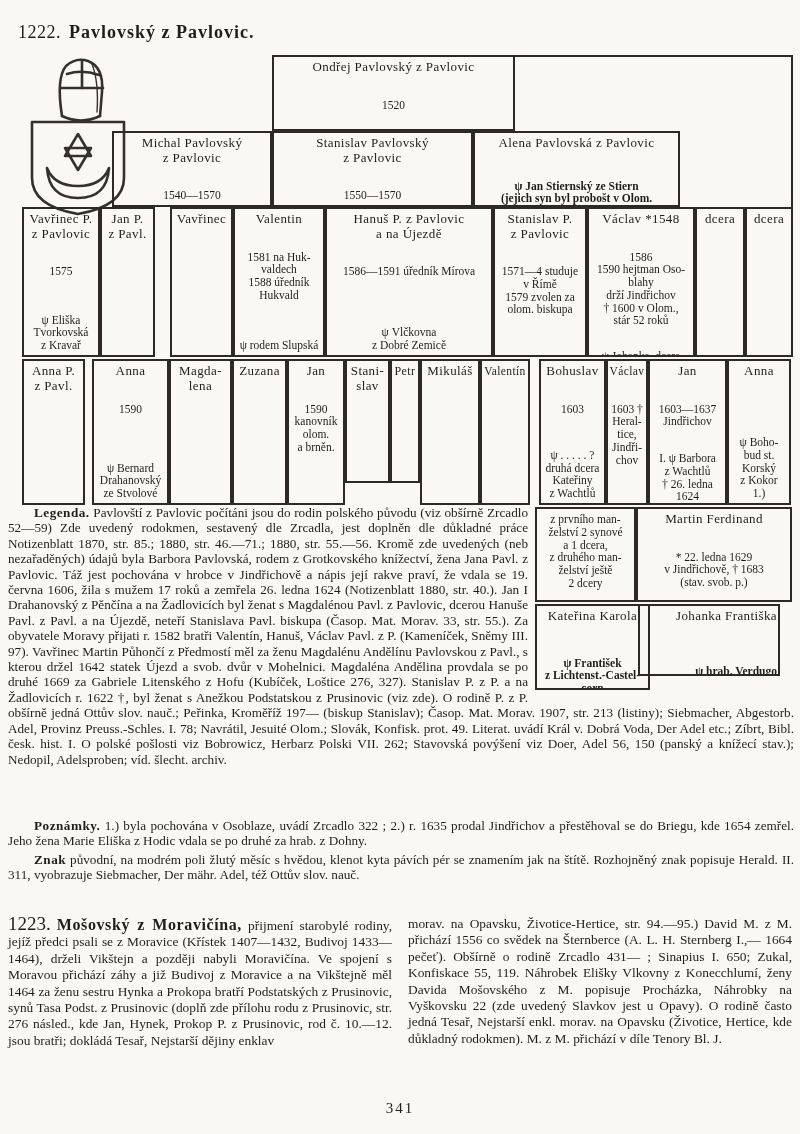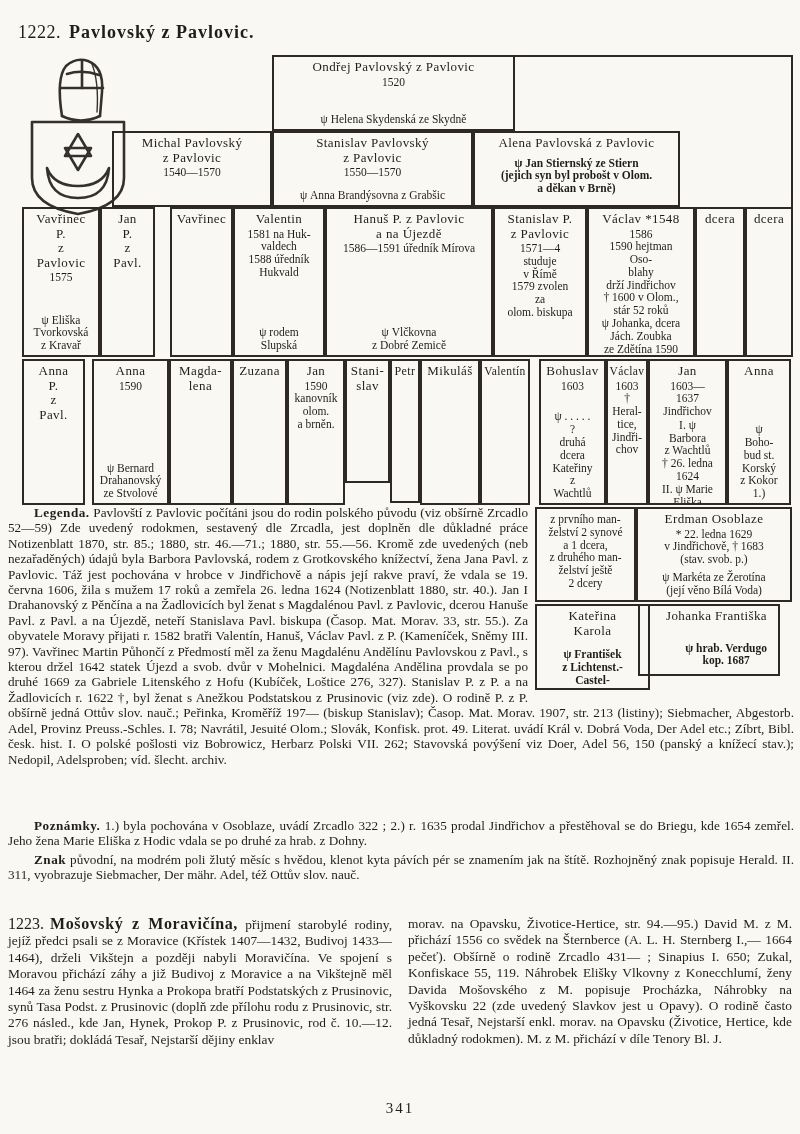--- a/index.html
+++ b/index.html
@@ -9,35 +9,35 @@
     font-family:"Liberation Serif","DejaVu Serif",serif;
   }
   .abs{position:absolute;}
   .entry-head{font-size:18px; letter-spacing:.5px;}
   .entry-head .num{font-weight:normal; margin-right:8px;}
   .entry-head .ttl{font-weight:bold; letter-spacing:1px;}
   
   .gbox{
     position:absolute; border:2px solid #2e2a23; box-sizing:border-box;
     display:flex; flex-direction:column; align-items:center;
-    text-align:center; padding:3px 11px; overflow:hidden;
+    text-align:center; padding:3px 1px; overflow:hidden;gap:23px;
   }
   .gbox .t{white-space:pre-line; font-size:13px; line-height:14.5px; letter-spacing:.4px;}
   .gbox .d{white-space:pre-line; font-size:11.5px; line-height:12.8px; margin-top:1px;}
   .gbox .sp{white-space:pre-line; font-size:11.5px; line-height:12.8px; margin-top:auto;}
   .gbox .sp2{white-space:pre-line; font-size:11.5px; line-height:12.8px; margin-top:10px;font-weight:bold;}
   .rule{position:absolute; background:#2e2a23;}
   
   .para{ text-align:justify; font-size:13.2px; line-height:15.4px;}
   .para .lead{font-weight:bold; letter-spacing:.5px;}
   .indent{text-indent:26px;}
   .wrapspacer{float:right; width:266px; height:192px;}
   .twocol{display:flex; gap:16px;}
   .twocol .col{width:384px; text-align:justify; font-size:13.4px; line-height:16.4px;}
-  .h1223-num{font-size:16px; margin-right:6px;}
+  .h1223-num{font-size:19px; margin-right:6px;}
   .h1223-ttl{font-size:16px; font-weight:bold; letter-spacing:.6px;}
   .pageno{width:100%; text-align:center; font-size:15px; letter-spacing:2px;}
 </style>
 </head>
 <body>
 
 <div class="page">
 
   <div class="abs entry-head" style="top:22px; left:18px;">
     <span class="num">1222.</span><span class="ttl">Pavlovský z Pavlovic.</span>
@@ -168,21 +168,21 @@
     <span class="t">Jan</span>
     <span class="d">1590
 kanovník
 olom.
 a brněn.</span>
   </div>
   <div class="gbox" style="top:359px; left:345px; width:45px; height:124px;">
     <span class="t">Stani-
 slav</span>
   </div>
-  <div class="gbox" style="top:359px; left:390px; width:30px; height:144px;">
+  <div class="gbox" style="top:359px; left:390px; width:30px; height:124px;">
     <span class="t" style="font-size:12px;">Petr</span>
   </div>
   <div class="gbox" style="top:359px; left:420px; width:60px; height:146px;">
     <span class="t">Mikuláš</span>
   </div>
   <div class="gbox" style="top:359px; left:480px; width:50px; height:146px;">
     <span class="t" style="font-size:11.5px;">Valentín</span>
   </div>
   <div class="gbox" style="top:359px; left:539px; width:67px; height:146px;">
     <span class="t">Bohuslav</span>
@@ -224,21 +224,21 @@
 
   <div class="gbox" style="top:507px; left:535px; width:101px; height:95px;">
     <span class="d">z prvního man-
 želství 2 synové
 a 1 dcera,
 z druhého man-
 želství ještě
 2 dcery</span>
   </div>
   <div class="gbox" style="top:507px; left:636px; width:156px; height:95px;">
-    <span class="t">Erdman Osoblaze</span>
+    <span class="t">Martin Ferdinand</span>
     <span class="d">* 22. ledna 1629
 v Jindřichově, † 1683
 (stav. svob. p.)</span>
     <span class="sp">ψ Markéta ze Žerotína
 (její věno Bílá Voda)</span>
   </div>
 
   <div class="gbox" style="top:604px; left:535px; width:115px; height:86px;">
     <span class="t">Kateřina Karola</span>
     <span class="sp2">ψ František

